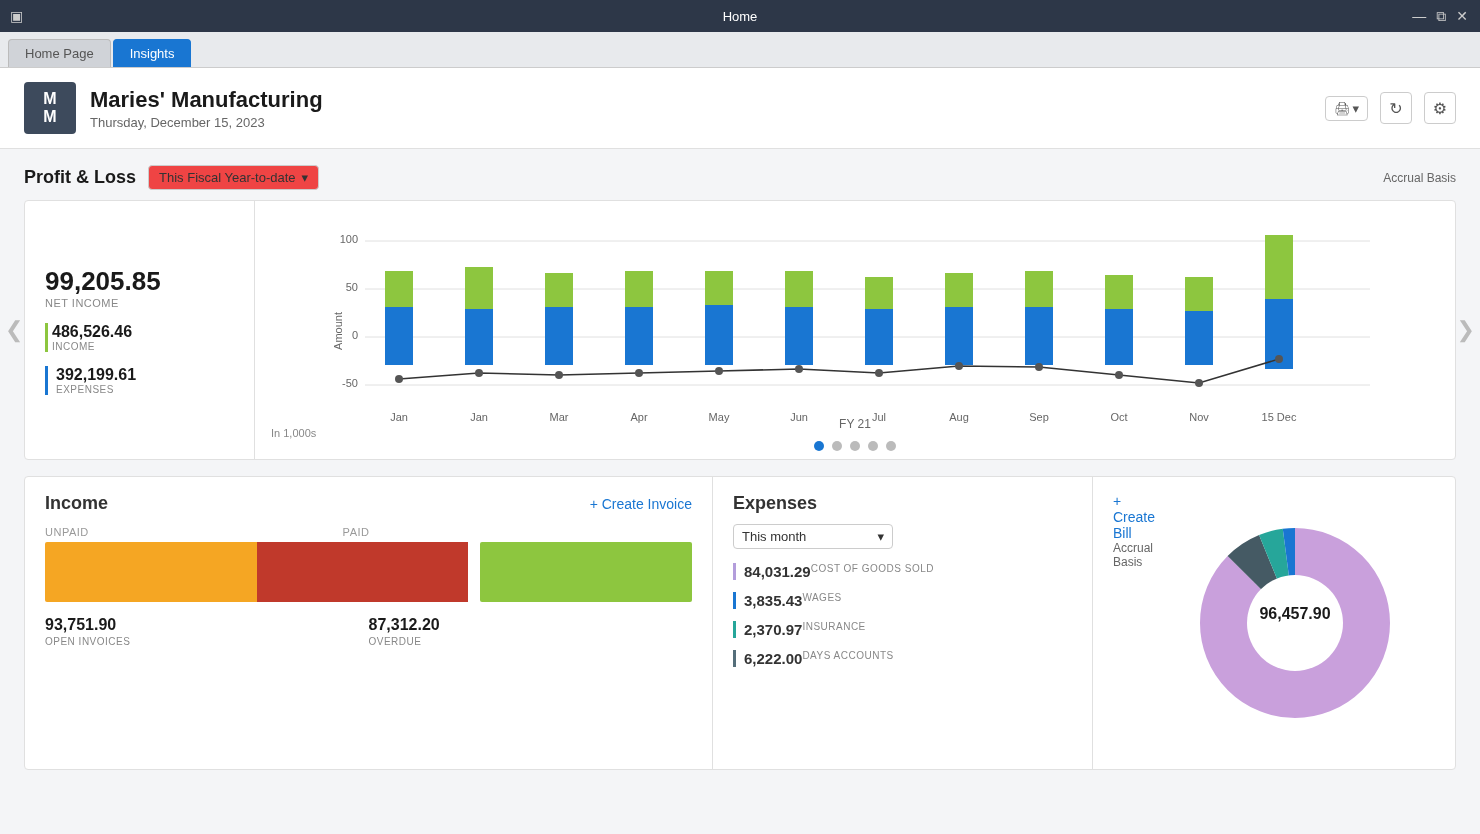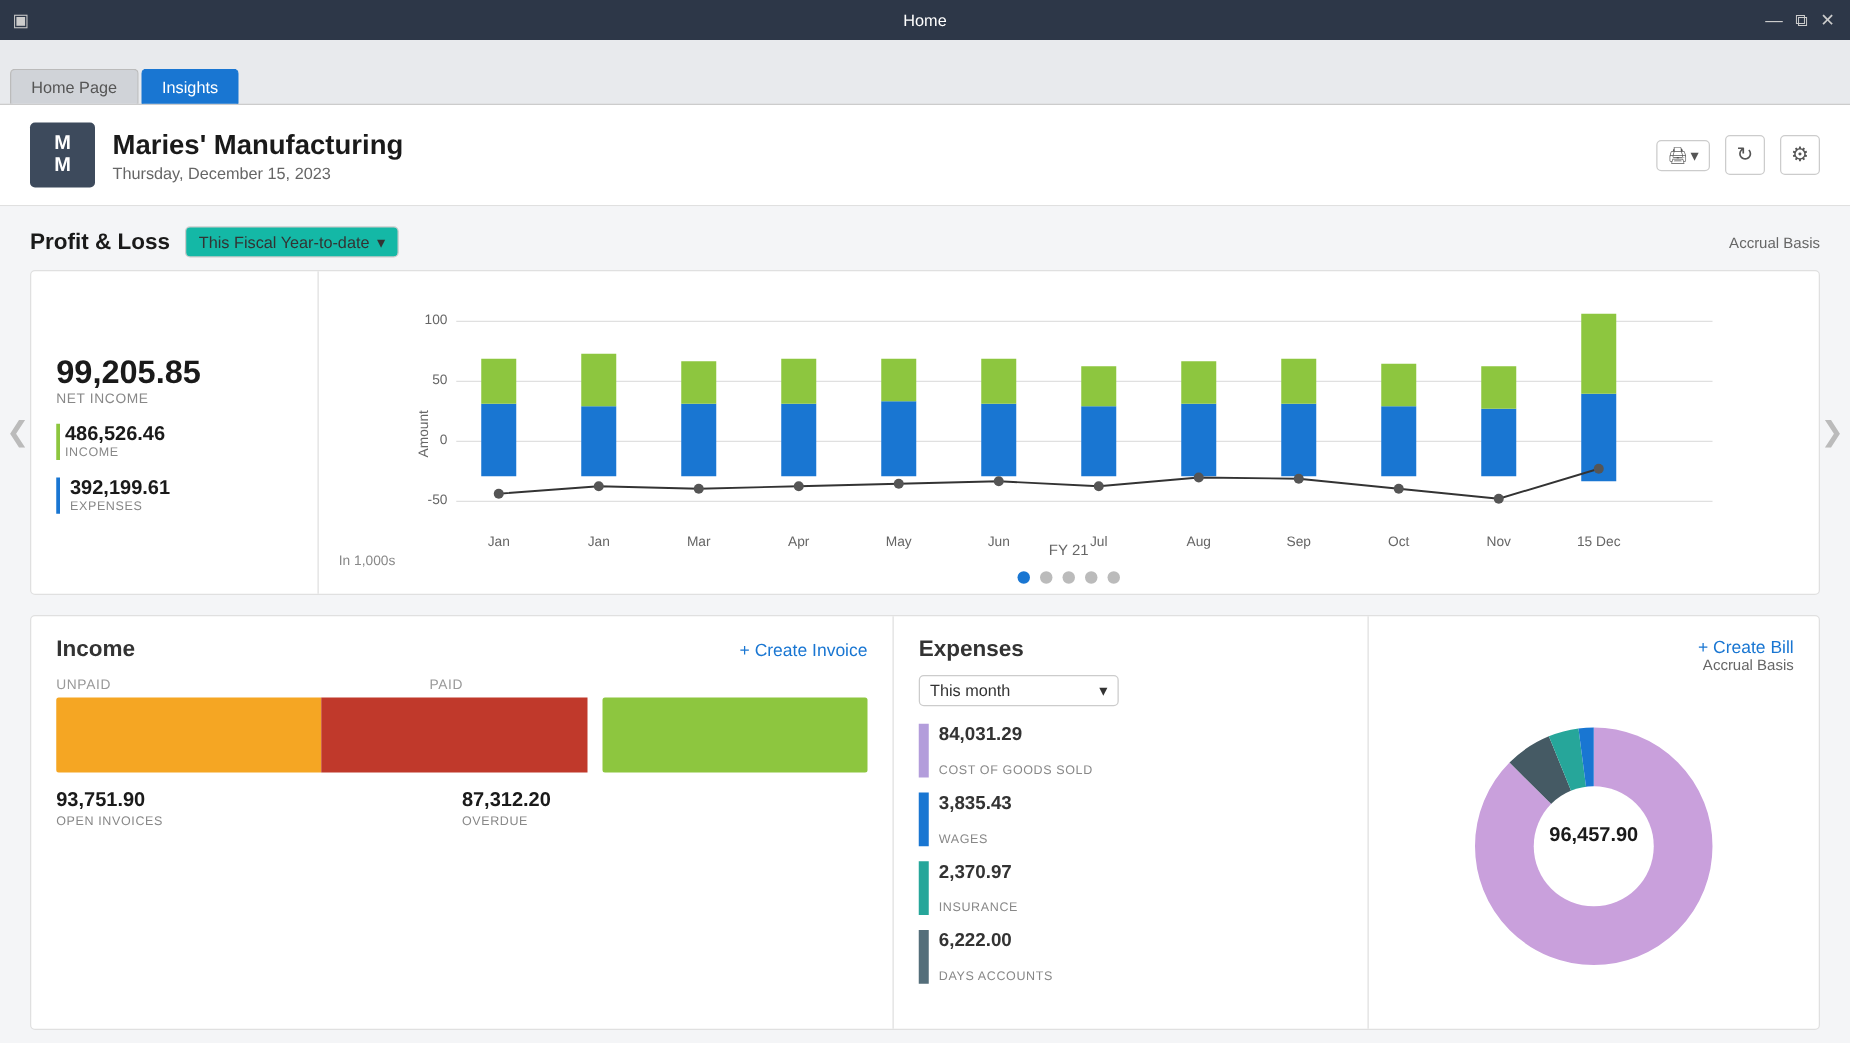--- a/index.html
+++ b/index.html
@@ -28,21 +28,21 @@
     .title-bar .window-icon {
       position: absolute;
       left: 10px;
       color: #ccc;
       font-size: 14px;
     }
 
     
     .tab-bar {
       background: #e8eaed;
-      height: 52px;
+      height: 36px;
       display: flex;
       align-items: flex-end;
       padding: 0 8px;
       border-bottom: 1px solid #ccc;
     }
     .tab {
       padding: 6px 16px;
       font-size: 13px;
       cursor: pointer;
       border-radius: 4px 4px 0 0;
@@ -246,38 +246,37 @@
       gap: 6px;
       cursor: pointer;
       background: #fff;
       font-size: 13px;
       margin-bottom: 14px;
       width: 160px;
     }
 
     .expense-item {
       display: flex;
-      flex-direction: column;
-      gap: 15px;
+      flex-direction: row;
+      gap: 0;
       margin-bottom: 12px;
-      border-left: 8px solid #15803d;
+      border-left: 3px solid #15803d;
       padding-left: 8px;
     }
     .expense-item.blue { border-color: #1976d2; }
     .expense-item.teal { border-color: #26a69a; }
     .expense-item.dark { border-color: #546e7a; }
     .expense-val { font-size: 15px; font-weight: bold; }
     .expense-label { font-size: 10px; color: #888; letter-spacing: 0.5px; }
 
     
     .donut-section {
       flex: 0 0 360px;
       padding: 16px 20px;
       display: flex;
-      flex-direction: column;
     }
     .donut-header {
       display: flex;
       flex-direction: column;
       align-items: flex-end;
       margin-bottom: 8px;
     }
     .donut-center {
       display: flex;
       align-items: center;
@@ -287,21 +286,21 @@
 
     
     .period-dropdown {
       display: flex;
       align-items: center;
       border: 1px solid #ccc;
       border-radius: 4px;
       padding: 4px 10px;
       gap: 6px;
       cursor: pointer;
-      background: #14b8a6;
+      background: #ef4444;
       font-size: 13px;
     }
 
     svg text { font-family: 'Segoe UI', Arial, sans-serif; }
   </style>
 </head>
 <body>
 
 <div class="title-bar">
   <span class="window-icon">▣</span>

